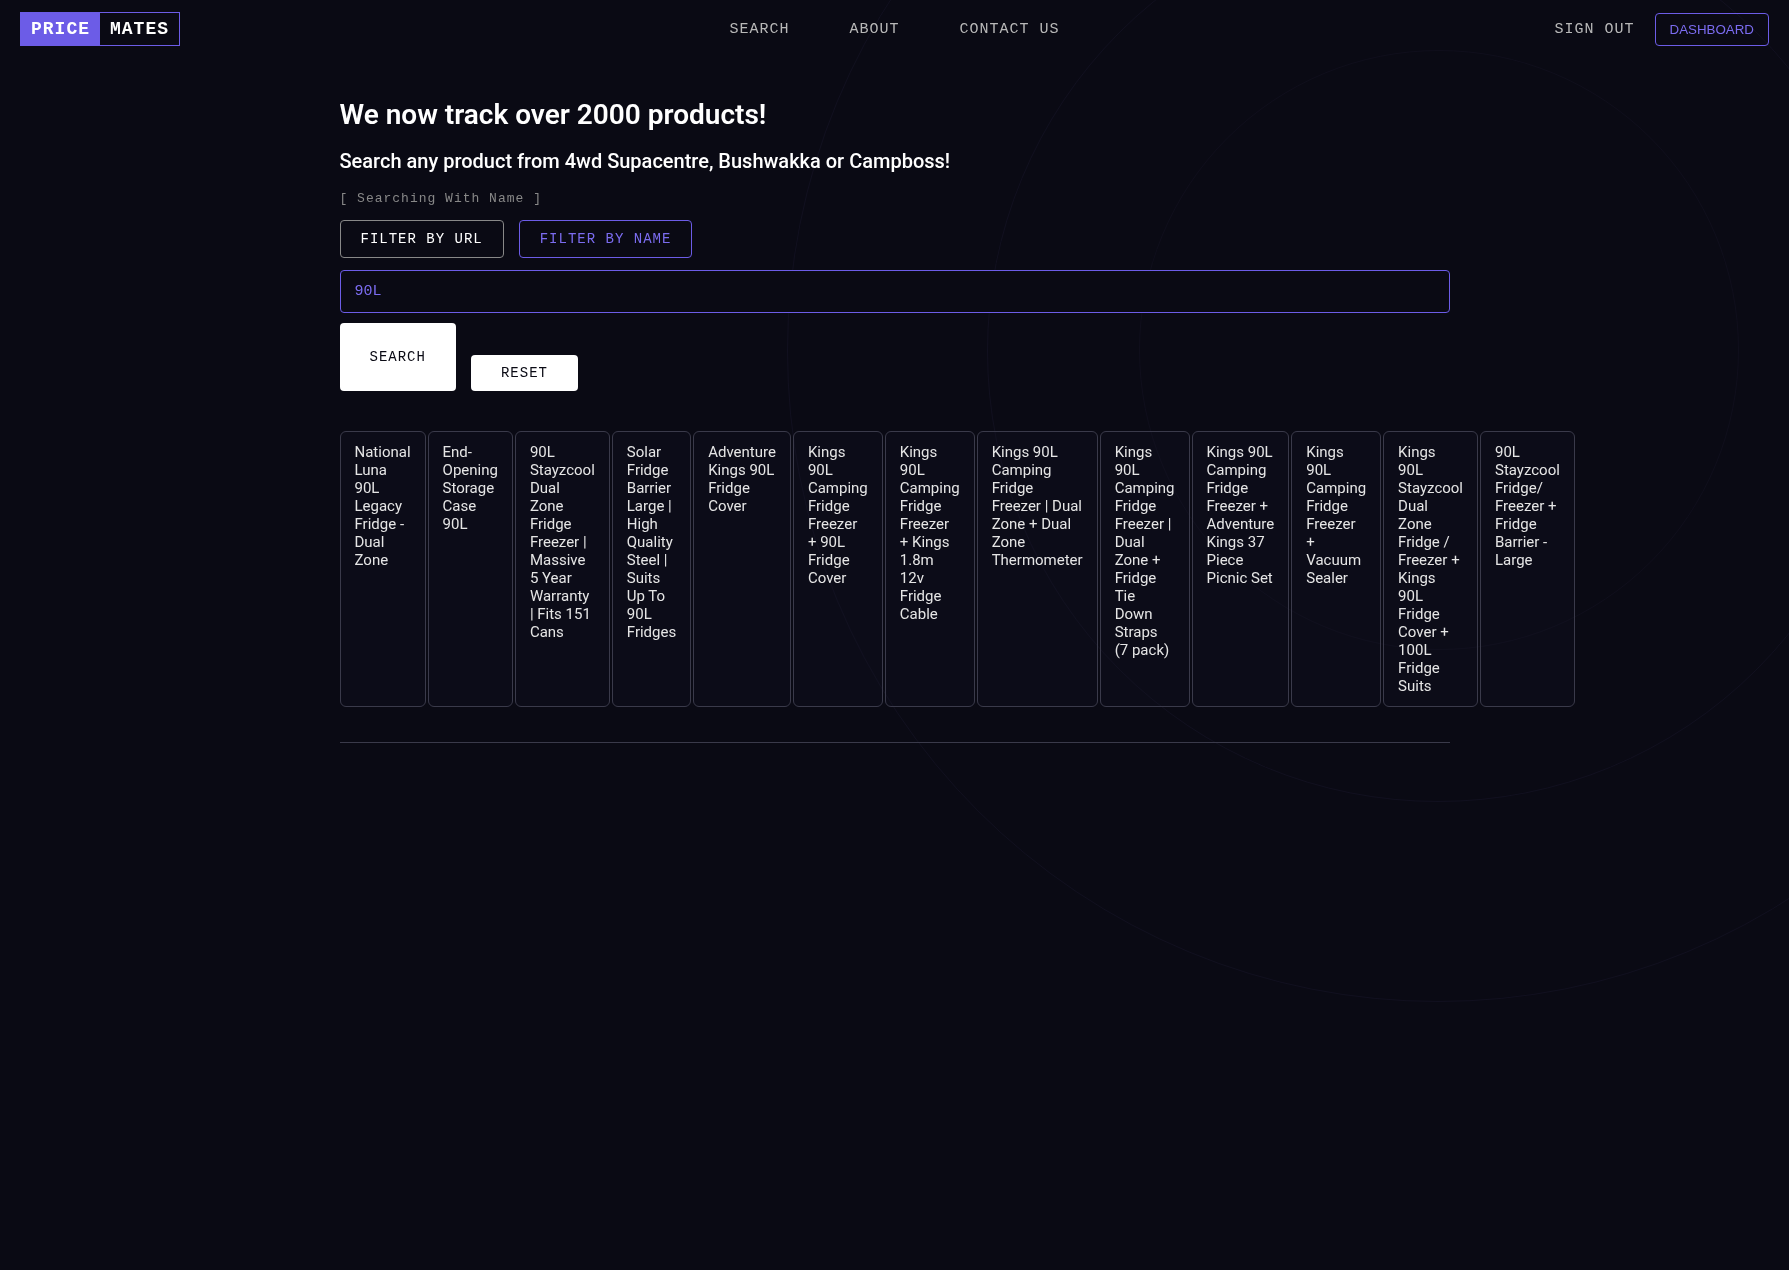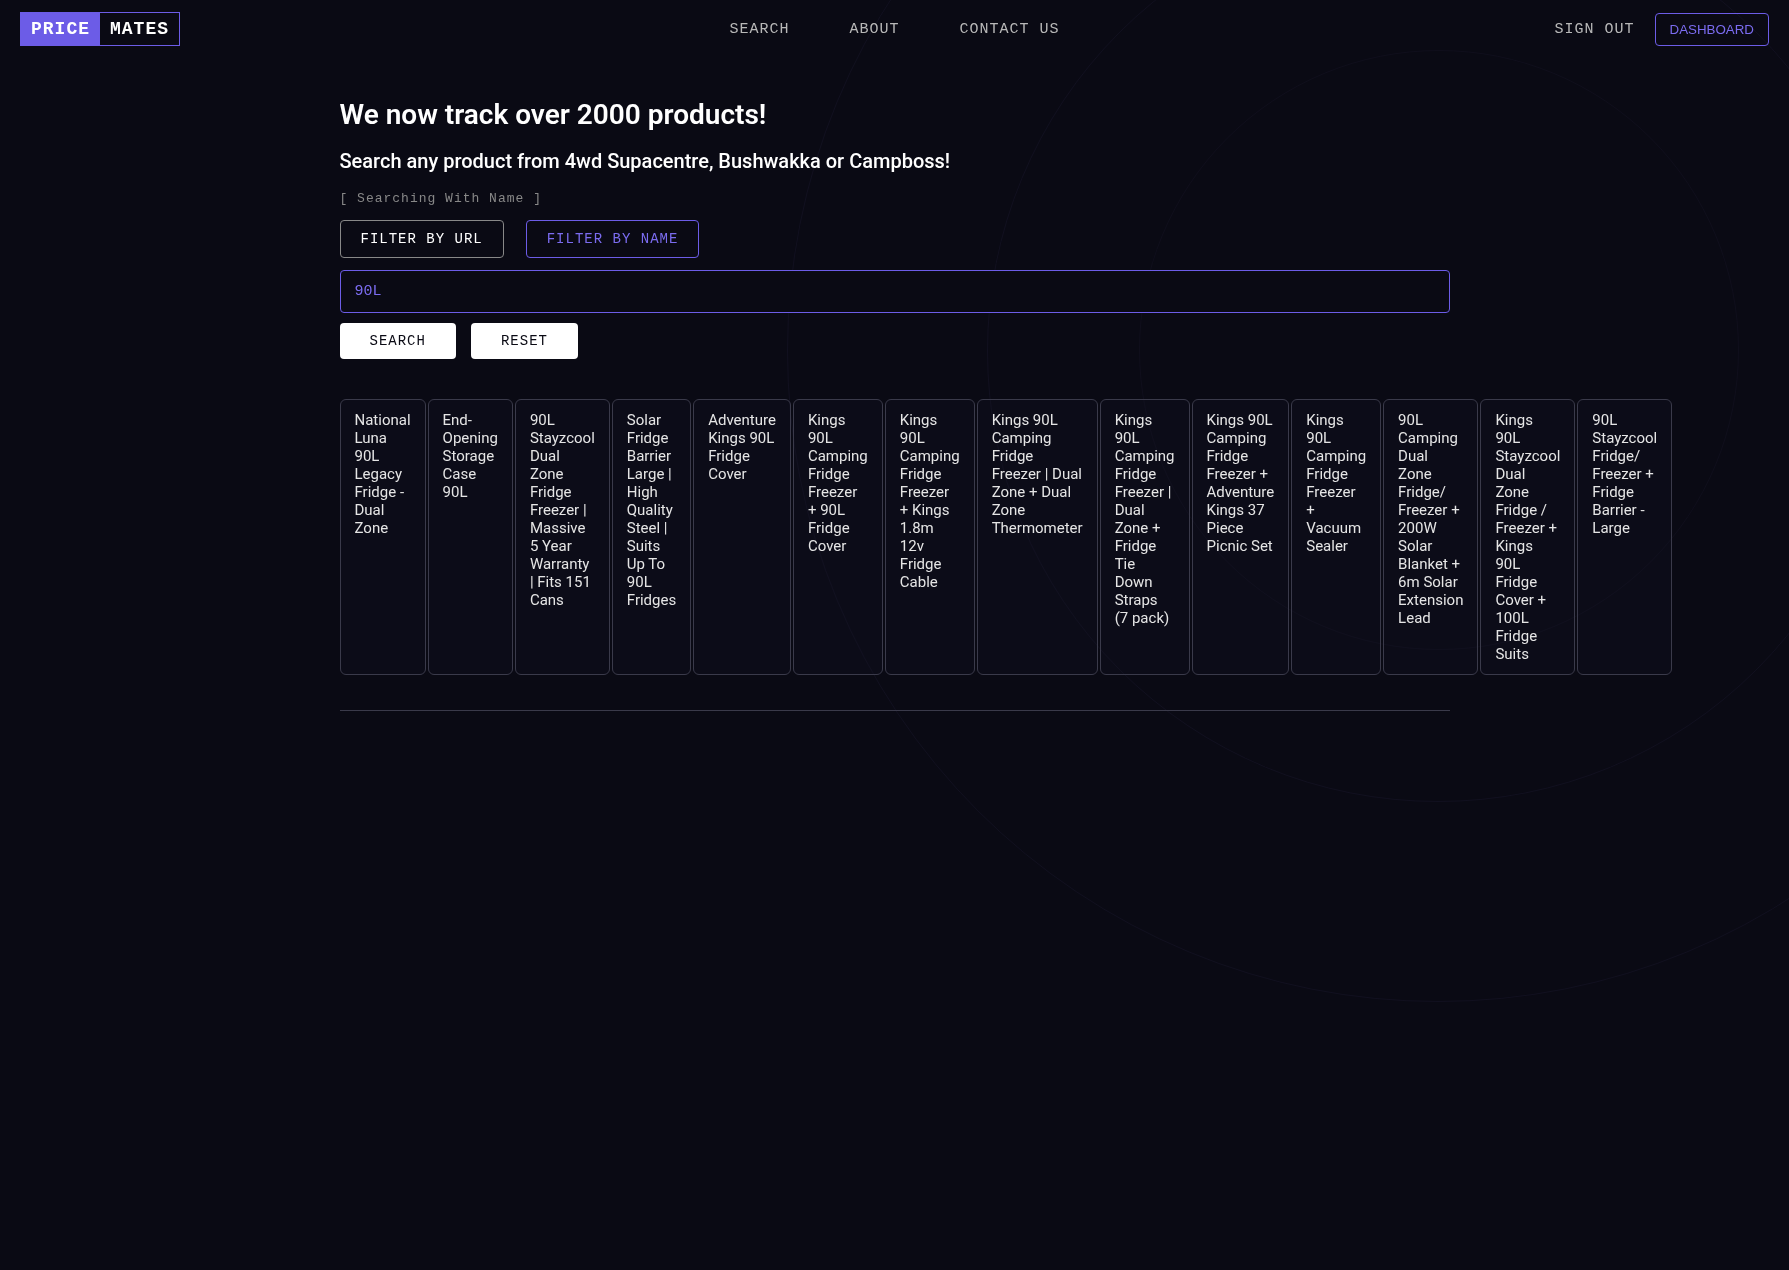--- a/index.html
+++ b/index.html
@@ -157,21 +157,21 @@
   .search-mode-label {
     font-family: "Courier New", monospace;
     font-size: 13px;
     color: #888;
     letter-spacing: 1px;
     margin-bottom: 14px;
   }
   
   .filter-row {
     display: flex;
-    gap: 22px;
+    gap: 15px;
     margin-bottom: 12px;
     align-items: center;
   }
   
   .filter-btn {
     font-family: "Courier New", monospace;
     font-size: 14px;
     letter-spacing: 1px;
     padding: 10px 20px;
     border-radius: 4px;
@@ -219,20 +219,21 @@
   }
   
   .search-btn {
     background: #ffffff;
     color: #0a0a14;
   }
   
   .reset-btn {
     background: #ffffff;
     color: #0a0a14;
+    margin-top: 32px;
   }
   
   .results {
     display: flex;
     flex-direction: row;
     gap: 2px;
     margin-top: 40px;
   }
   
   .result-item {
@@ -300,19 +301,18 @@
     <div class="result-item">End-Opening Storage Case 90L</div>
     <div class="result-item">90L Stayzcool Dual Zone Fridge Freezer | Massive 5 Year Warranty | Fits 151 Cans</div>
     <div class="result-item">Solar Fridge Barrier Large | High Quality Steel | Suits Up To 90L Fridges</div>
     <div class="result-item">Adventure Kings 90L Fridge Cover</div>
     <div class="result-item">Kings 90L Camping Fridge Freezer + 90L Fridge Cover</div>
     <div class="result-item">Kings 90L Camping Fridge Freezer + Kings 1.8m 12v Fridge Cable</div>
     <div class="result-item">Kings 90L Camping Fridge Freezer | Dual Zone + Dual Zone Thermometer</div>
     <div class="result-item">Kings 90L Camping Fridge Freezer | Dual Zone + Fridge Tie Down Straps (7 pack)</div>
     <div class="result-item">Kings 90L Camping Fridge Freezer + Adventure Kings 37 Piece Picnic Set</div>
     <div class="result-item">Kings 90L Camping Fridge Freezer + Vacuum Sealer</div>
-    <div class="result-item">90L Camping Dual Zone Fridge/ Freezer + 200W Solar Blanket + 6m Solar Extension Lead</div>
     <div class="result-item">Kings 90L Stayzcool Dual Zone Fridge / Freezer + Kings 90L Fridge Cover + 100L Fridge Suits</div>
     <div class="result-item">90L Stayzcool Fridge/ Freezer + Fridge Barrier - Large</div>
   </div>
   
   <hr class="divider">
 </main>
 
 </body></html>

